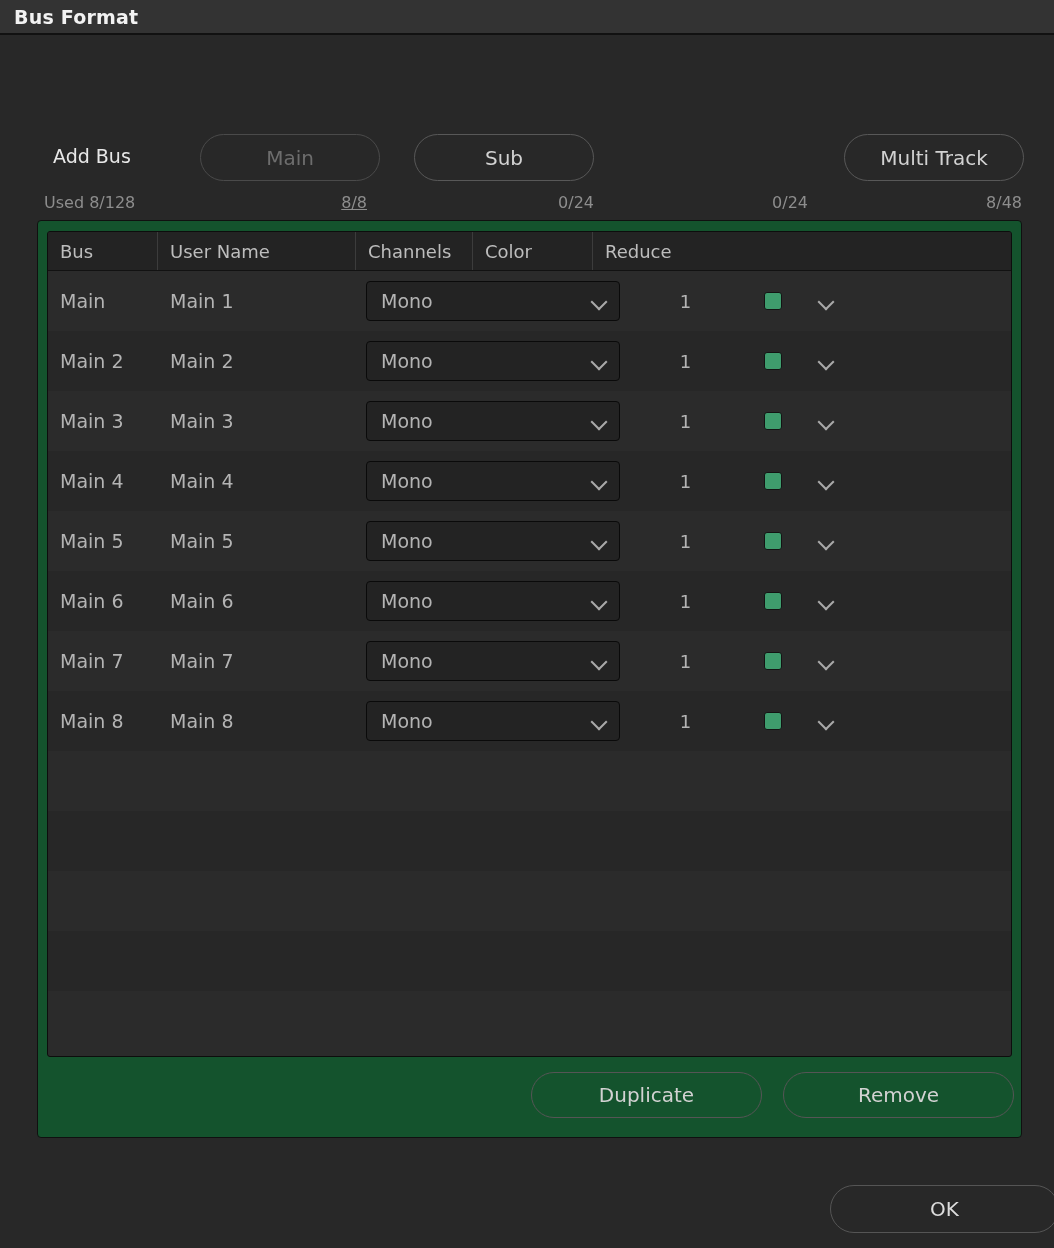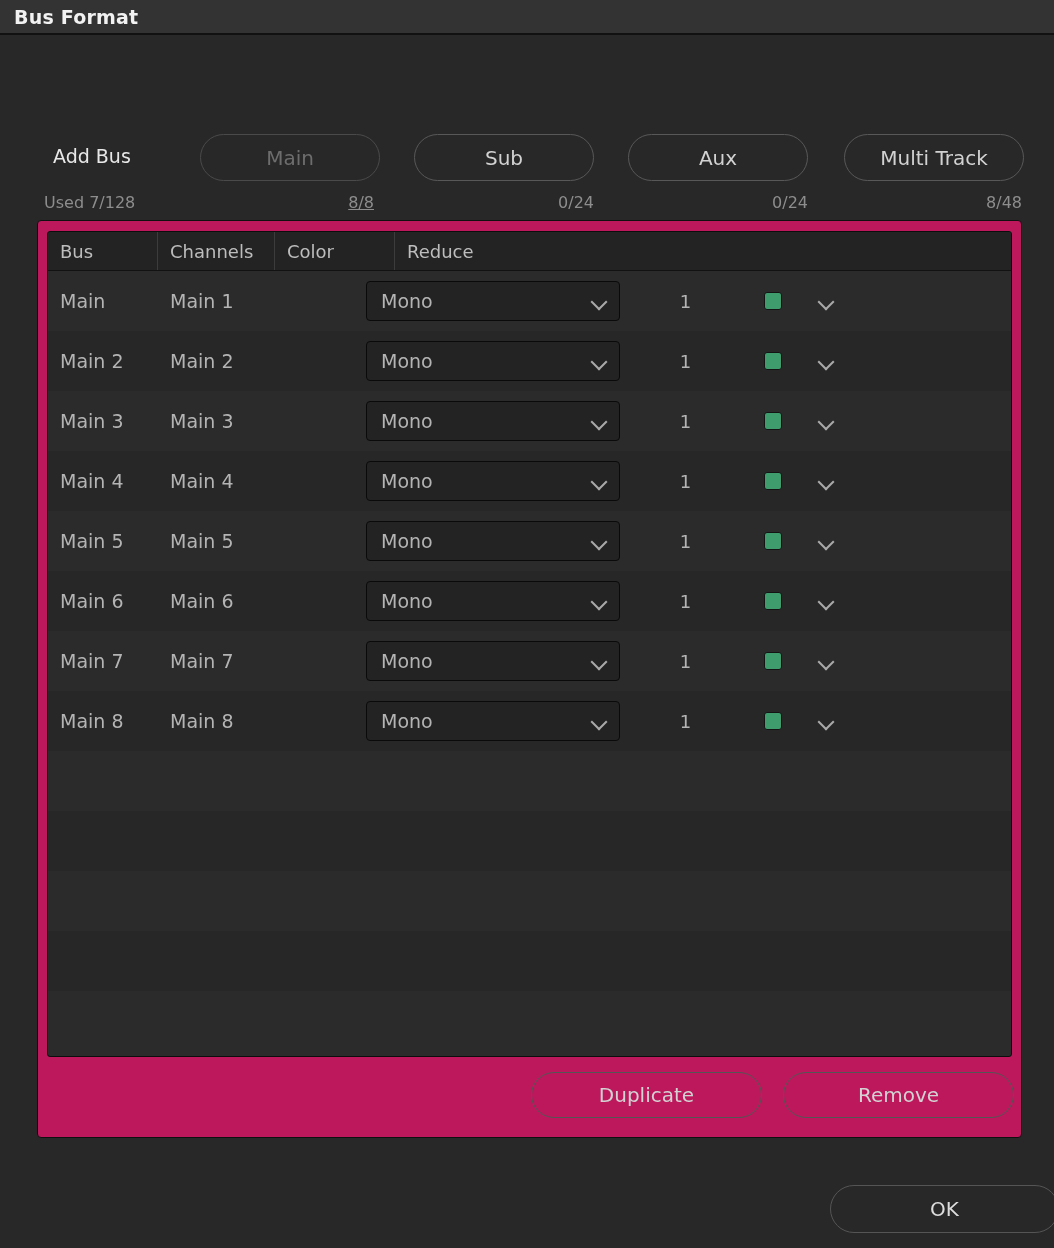--- a/index.html
+++ b/index.html
@@ -85,21 +85,21 @@
 
   
   #panel {
     position: absolute;
     left: 37px;
     top: 220px;
     width: 985px;
     height: 918px;
     border: 1px solid #101010;
     border-radius: 4px;
-    background: #be185d;
+    background: #14532d;
     box-sizing: border-box;
   }
 
   
   #table-wrap {
     position: absolute;
     left: 9px;
     top: 10px;
     width: 965px;
     height: 826px;
@@ -246,37 +246,37 @@
 </style>
 </head>
 <body>
 
 <div id="titlebar">
   <span id="titlebar-text">Bus Format</span>
 </div>
 
 <div id="addbus-strip">
   <span id="addbus-label">Add Bus</span>
-  <span id="used-label">Used 7/128</span>
+  <span id="used-label">Used 8/128</span>
 
 <button class="bus-btn disabled" style="left: 200px; width: 180px;">Main</button>
-    <span class="bus-count" style="left: 194px; width: 180px; text-decoration: underline;">8/8</span>
+    <span class="bus-count" style="left: 187px; width: 180px; text-decoration: underline;">8/8</span>
     <button class="bus-btn" style="left: 414px; width: 180px;">Sub</button>
     <span class="bus-count" style="left: 414px; width: 180px;">0/24</span>
-    <button class="bus-btn" style="left: 628px; width: 180px;">Aux</button>
     <span class="bus-count" style="left: 628px; width: 180px;">0/24</span>
     <button class="bus-btn" style="left: 844px; width: 180px;">Multi Track</button>
     <span class="bus-count" style="left: 842px; width: 180px;">8/48</span>
   </div>
 
 <div id="panel">
 
   <div id="table-wrap">
     <div id="thead">
         <div class="th" style="width: 110px;">Bus</div>
+        <div class="th" style="width: 198px;">User Name</div>
         <div class="th" style="width: 117px;">Channels</div>
         <div class="th" style="width: 120px;">Color</div>
         <div class="th last" style="width: 147px;">Reduce</div>
       </div>
     <div id="tbody">
         <div class="row odd">
           <div class="cell cell-bus" style="width: 110px;">Main</div>
           <div class="cell cell-name" style="width: 198px;">Main 1</div>
           <div class="cell cell-format" style="width: 271px;">
             <div class="fmt-select">

